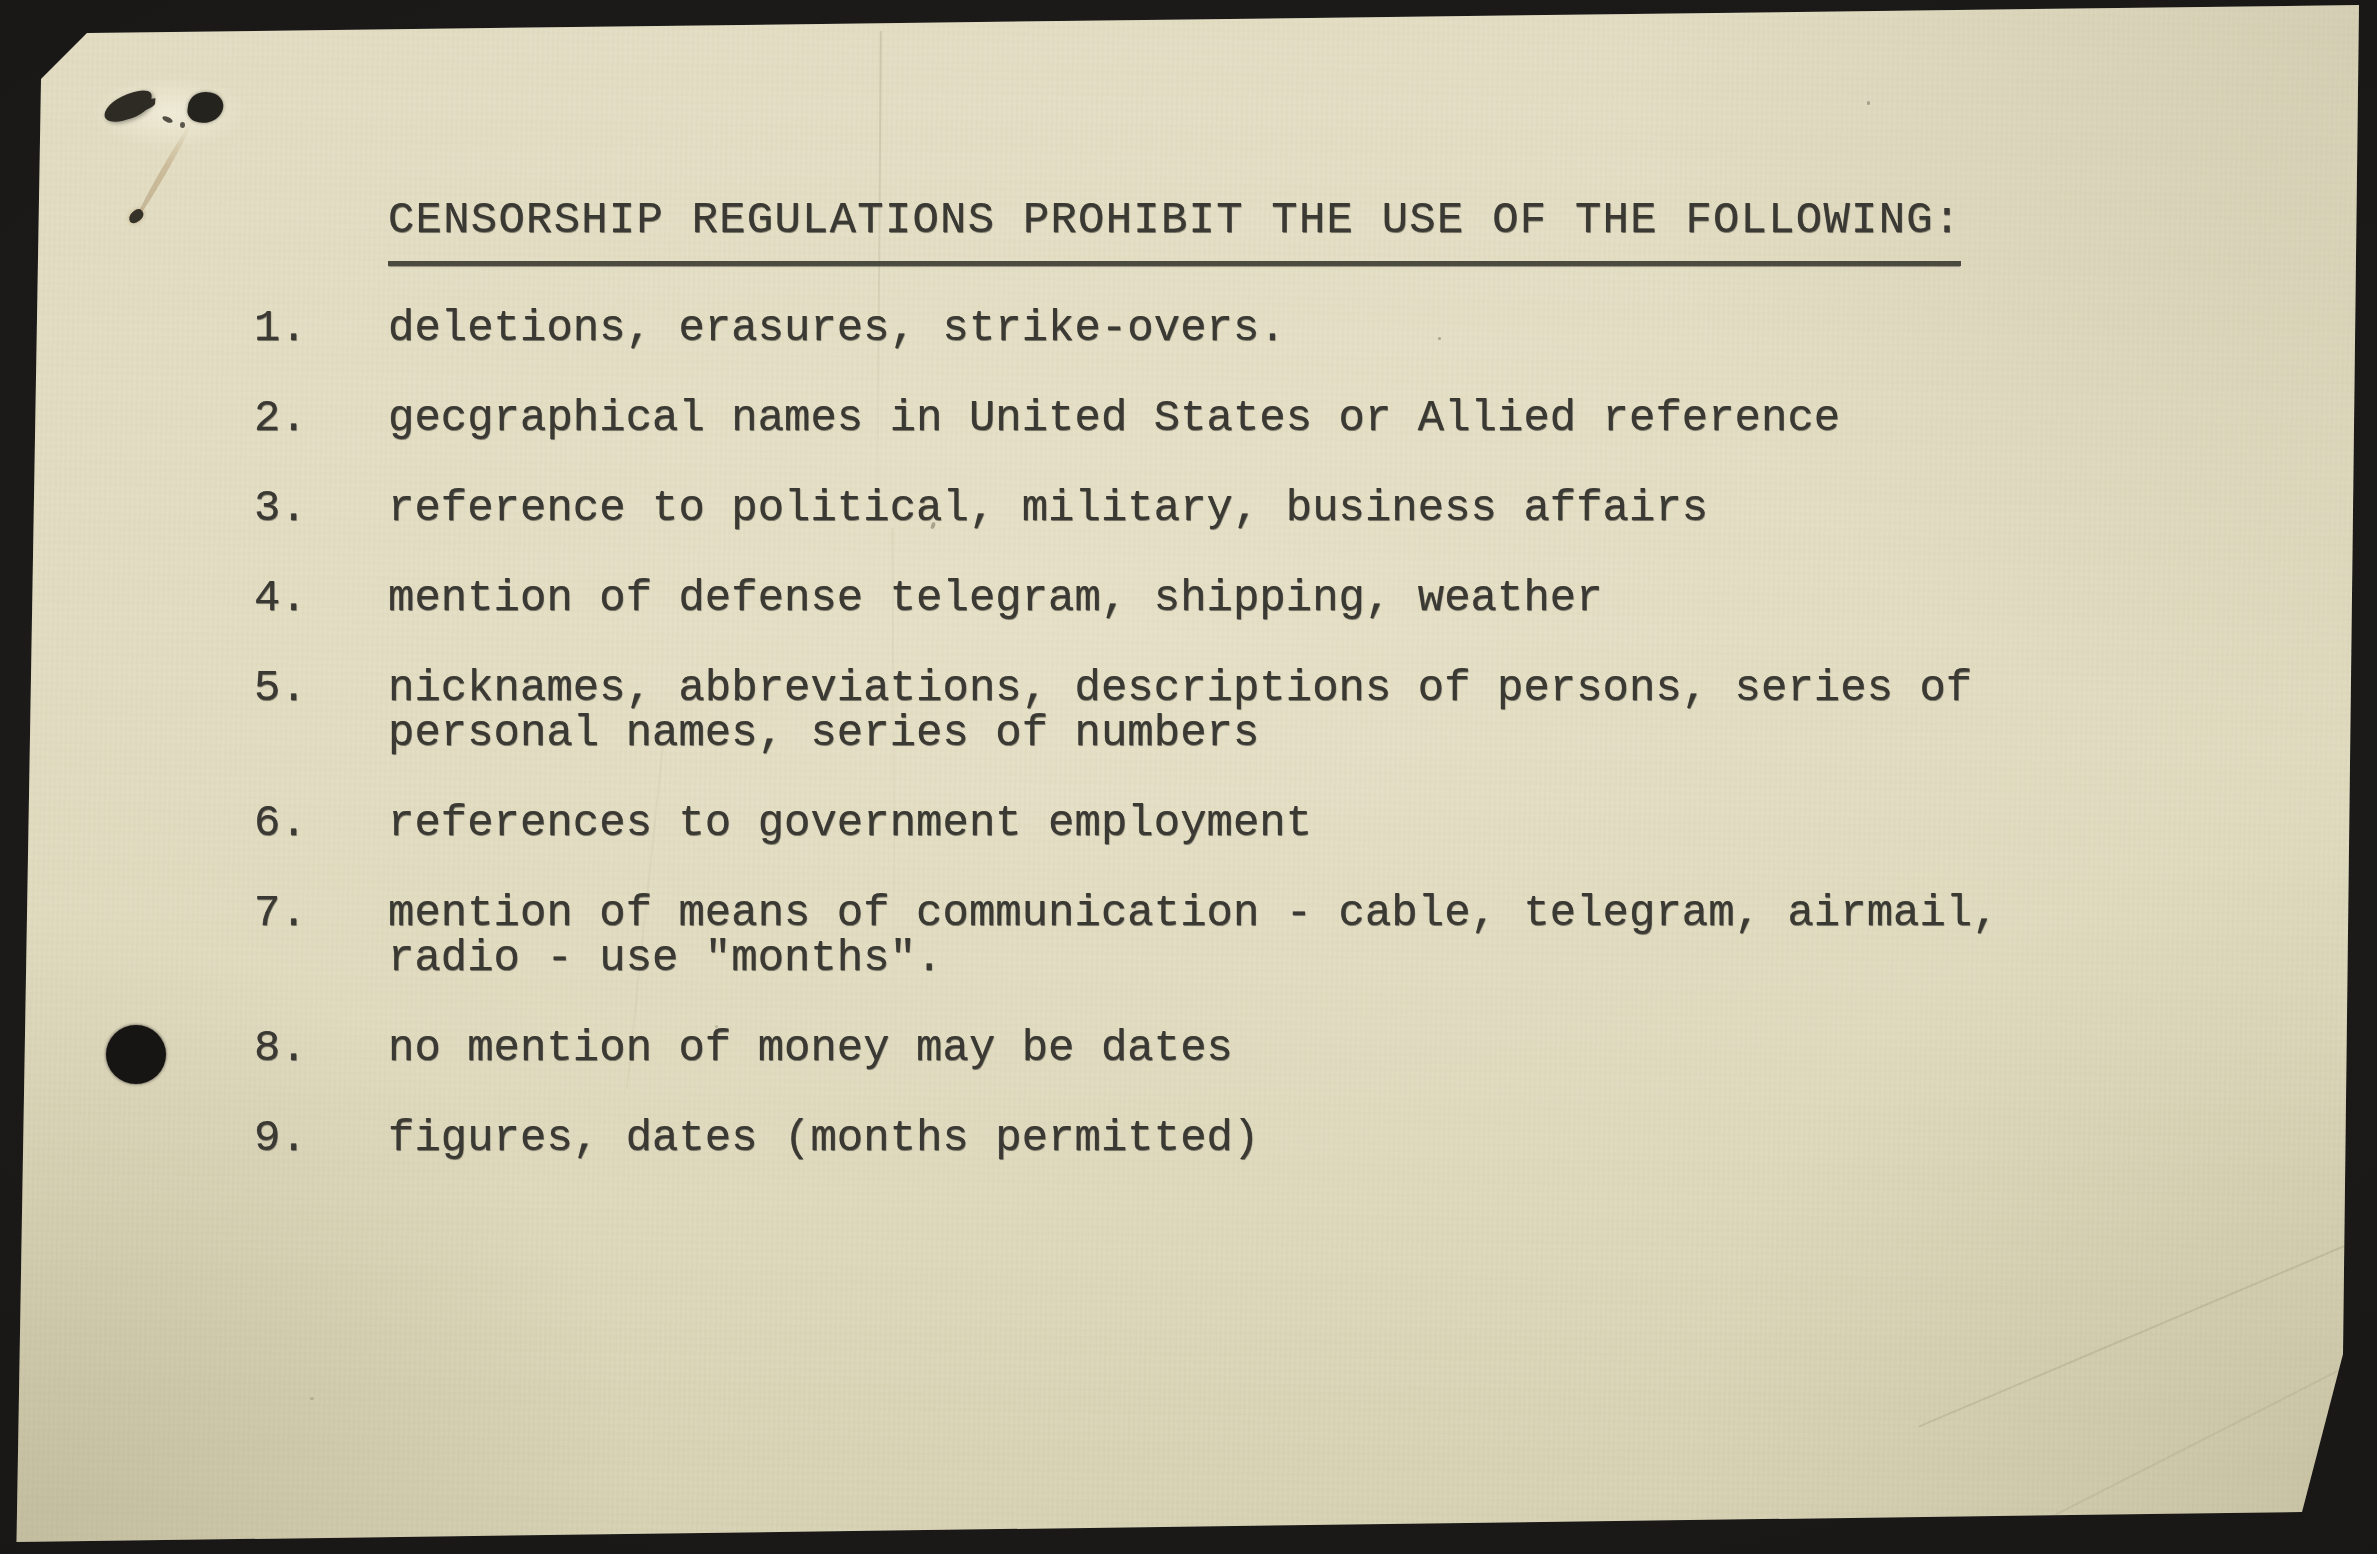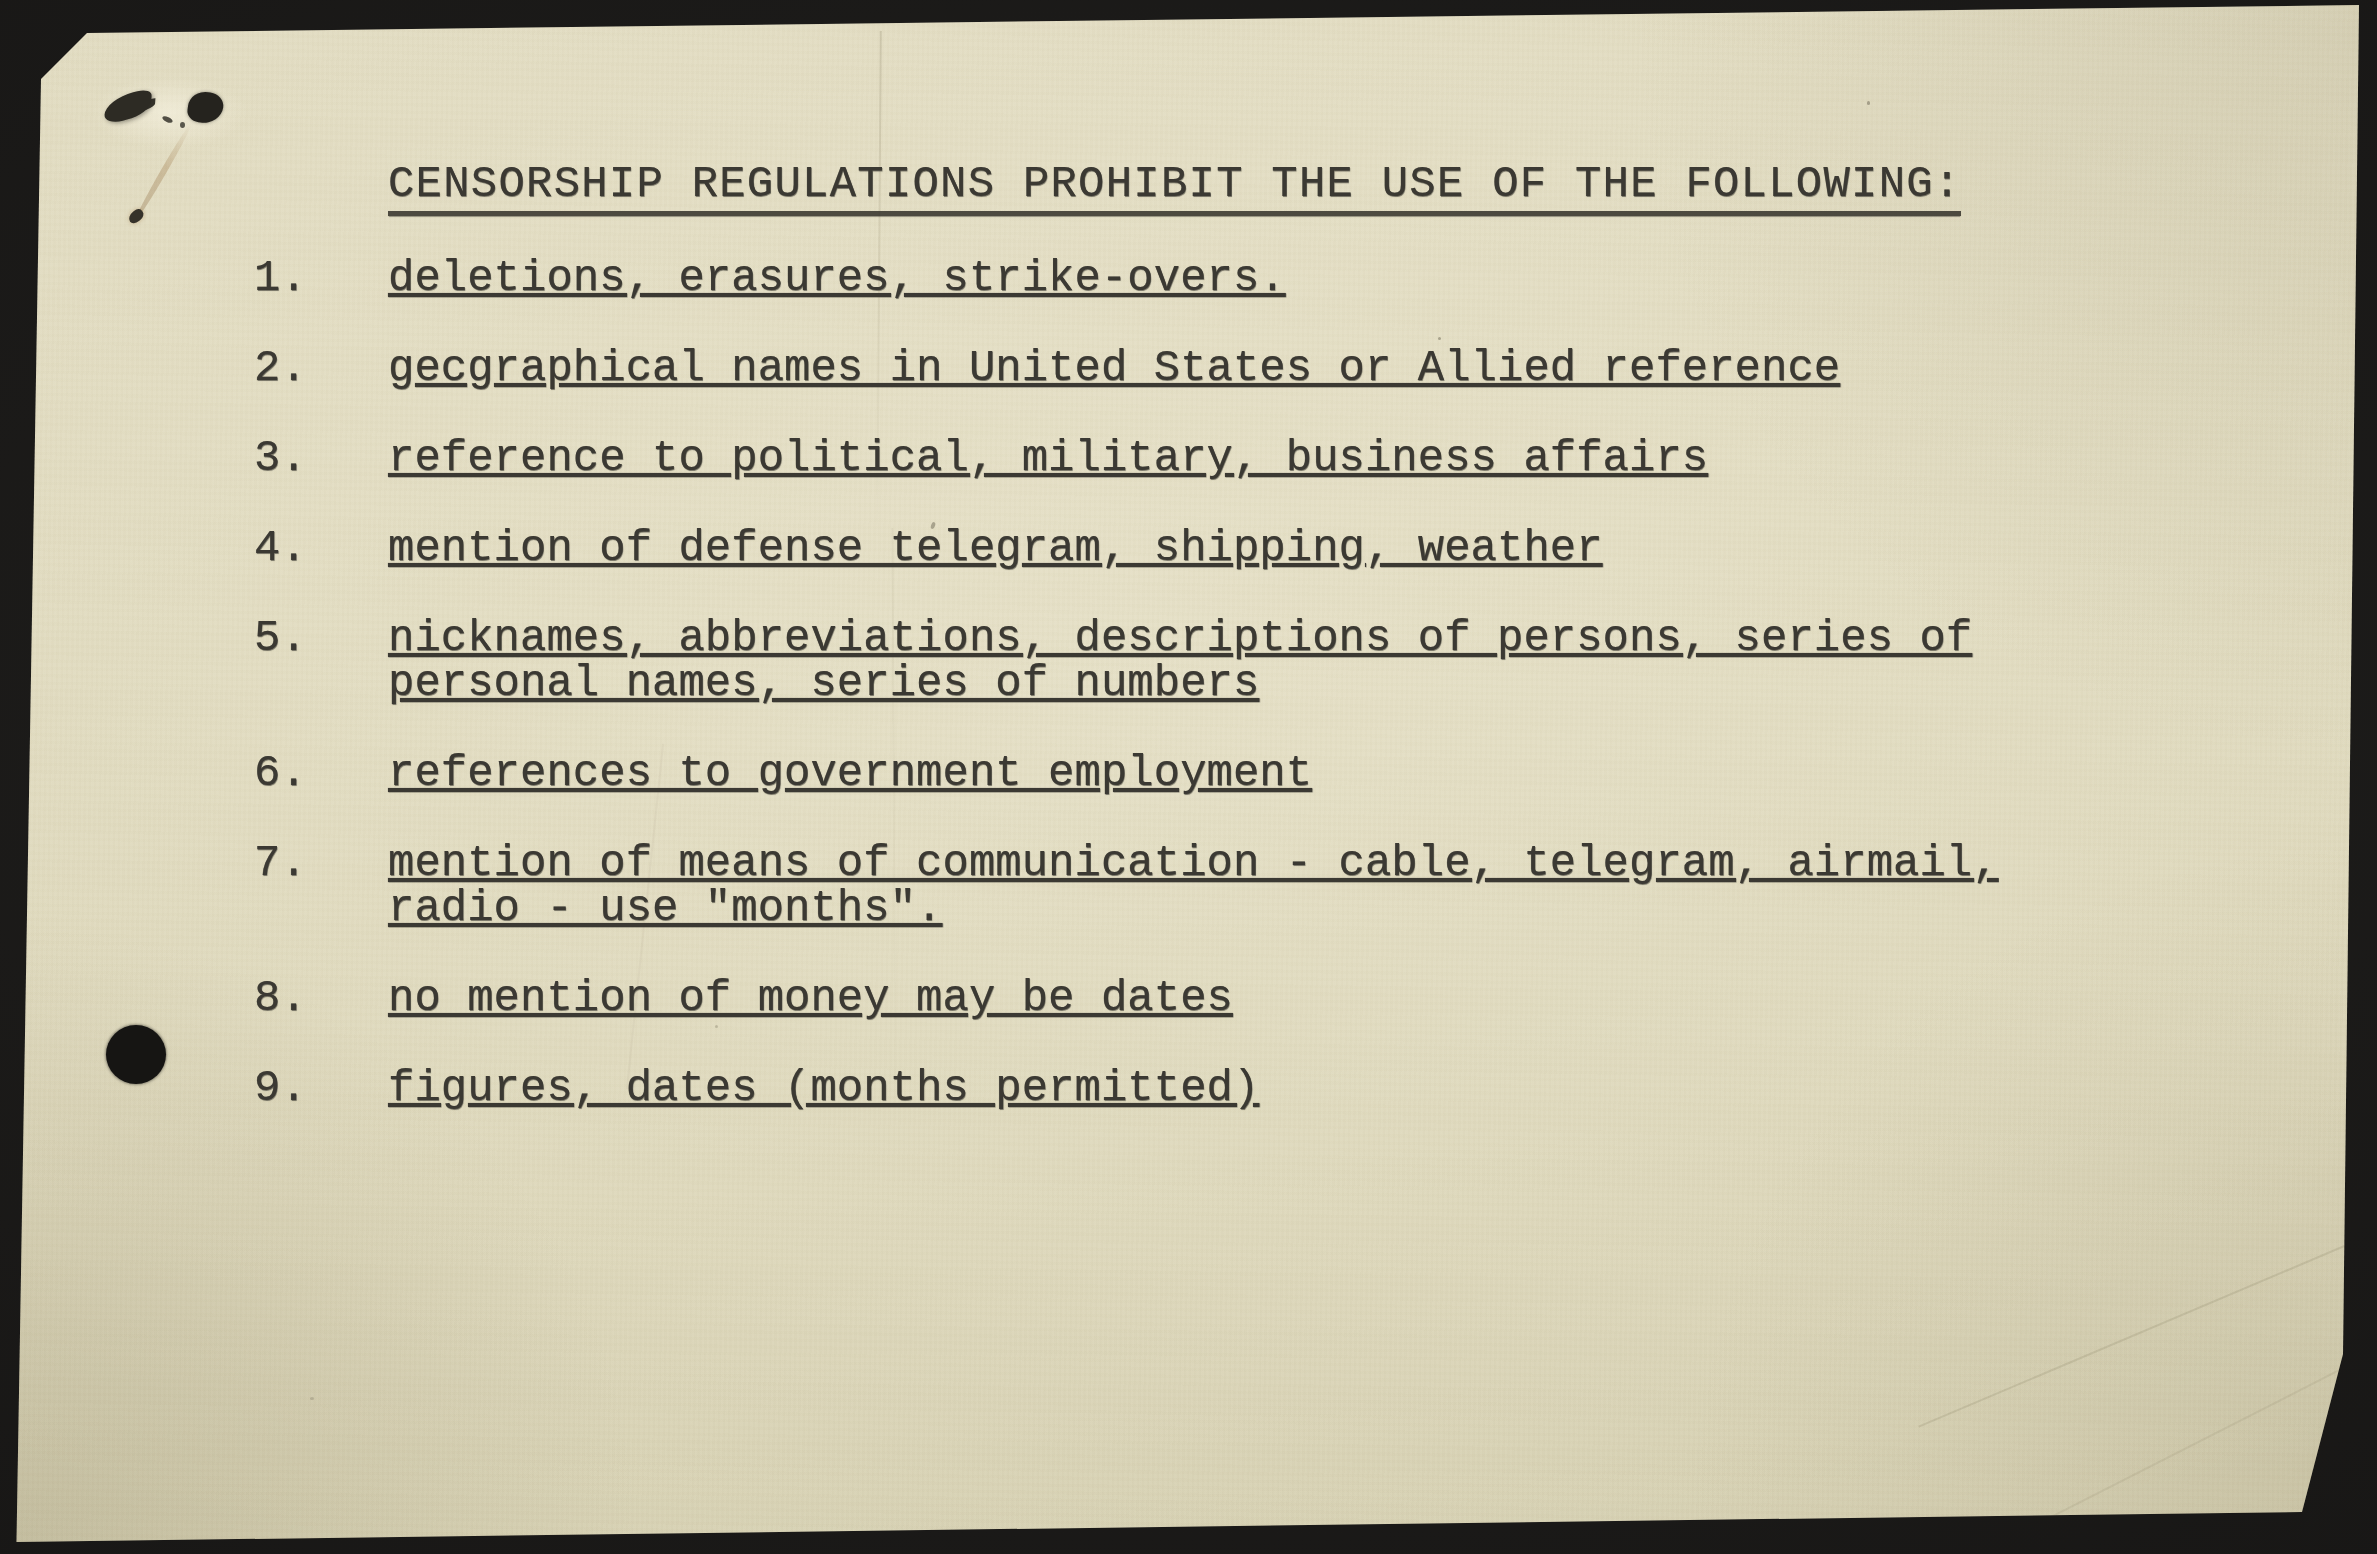--- a/index.html
+++ b/index.html
@@ -91,27 +91,28 @@
     color: #3b3933;
     font-size: 44px;
     line-height: 45px;
     filter: blur(0.3px);
     text-shadow: 0.5px 0.5px 0.7px rgba(62,60,52,0.65), -0.2px -0.2px 0.6px rgba(62,60,52,0.45);
   }
   .title-row { margin-left: 134px; margin-bottom: 40px; }
   .doc-title {
     display: inline-block;
     letter-spacing: 1.2px;
-    padding-bottom: 4px;
+    padding-bottom: 18px;
     border-bottom: 5px solid rgba(56,54,46,0.88);
     box-shadow: 0 1.7px 0.8px -0.8px rgba(56,54,46,0.45);
+    margin-top: 36px;
   }
   .item { display: flex; margin-bottom: 45px; }
   .item .num { flex: 0 0 134px; }
-  .item .txt { width: 1659px; text-decoration: underline; }
+  .item .txt { width: 1659px; }
 </style>
 </head>
 <body>
 
 <div class="stage">
   <div class="paper">
     <div class="paper-shade"></div>
 
     <div class="crease crease-v1"></div>
     <div class="crease crease-v2"></div>

